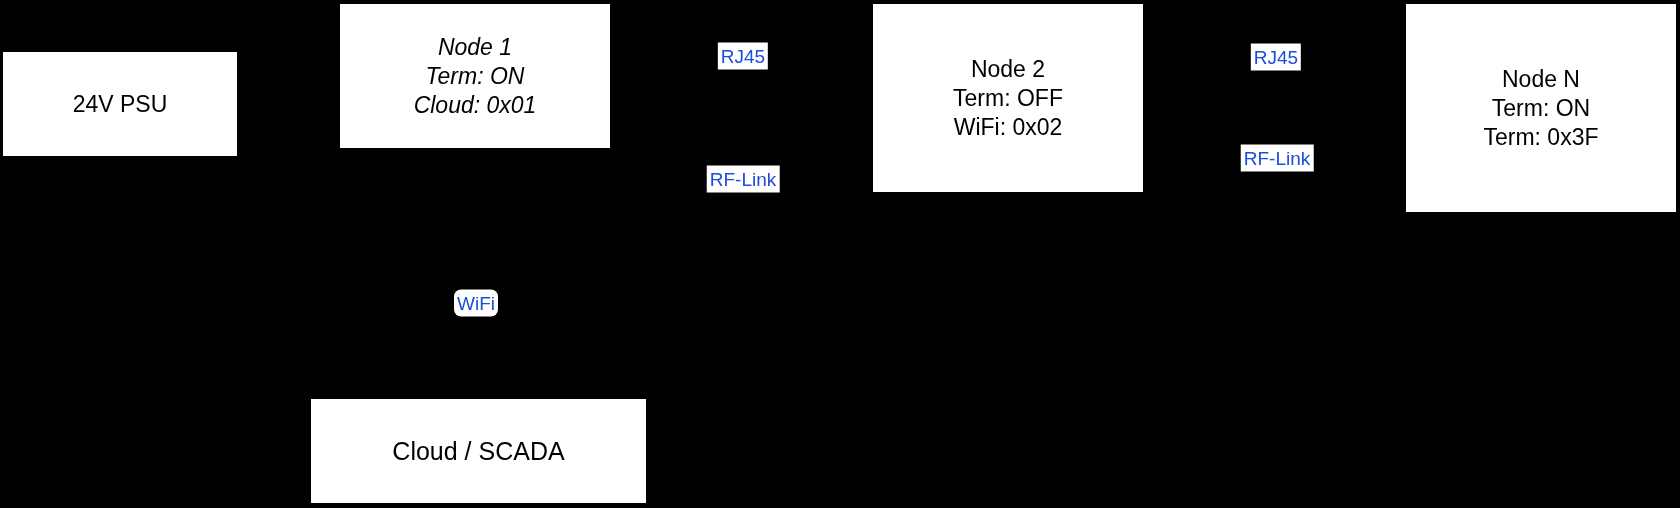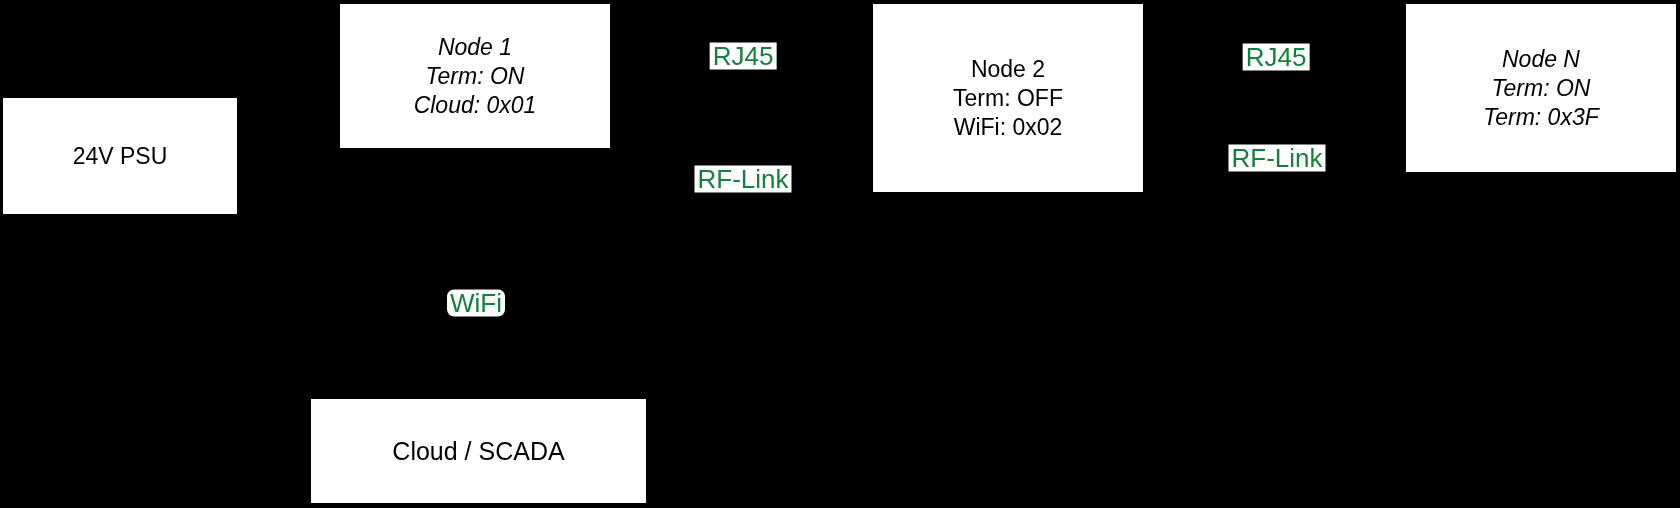--- a/index.html
+++ b/index.html
@@ -25,32 +25,32 @@
     justify-content: center;
     text-align: center;
     font-size: 23px;
     line-height: 29px;
     box-sizing: border-box;
   }
   .node .line {
     white-space: nowrap;
   }
   
-  #node-psu   { left: 3px;    top: 52px;  width: 234px; height: 116px; margin-top: 46px; }
+  #node-psu   { left: 3px;    top: 52px;  width: 234px; height: 104px; }
   #node-1     { left: 340px;  top: 4px;   width: 270px; height: 144px; font-style: italic; }
   #node-2     { left: 873px;  top: 4px;   width: 270px; height: 188px; align-items: center; }
-  #node-n     { left: 1406px; top: 4px;   width: 270px; height: 168px; font-style: italic; }
+  #node-n     { left: 1406px; top: 4px;   width: 270px; height: 208px; }
   #node-cloud { left: 311px;  top: 399px; width: 335px; height: 104px; font-size: 25px; }
 
   .edge-label {
     position: absolute;
     transform: translate(-50%, -50%);
     background: #ffffff;
-    color: #15803d;
-    font-size: 26px;
+    color: #1d4ed8;
+    font-size: 19px;
     line-height: 27px;
     padding: 0 3px;
     white-space: nowrap;
   }
   
   #edge-rj45-1   { left: 743px;  top: 56px;  }
   #edge-rflink-1 { left: 743px;  top: 179px; }
   #edge-rj45-2   { left: 1276px; top: 57px;  }
   #edge-rflink-2 { left: 1277px; top: 158px; }
   #edge-wifi     { left: 476px;  top: 303px; border-radius: 7px; }

